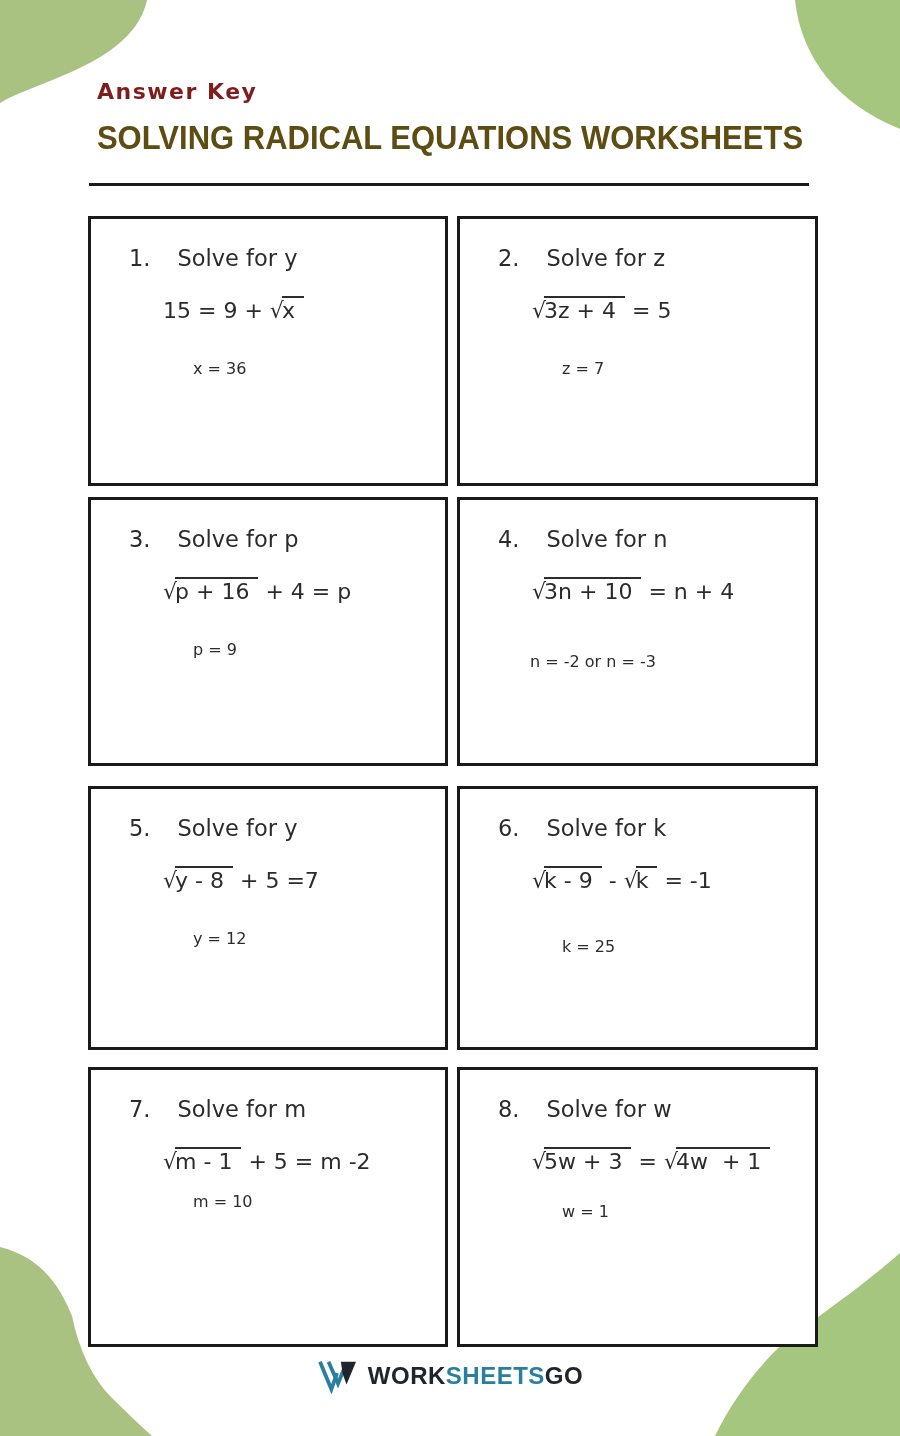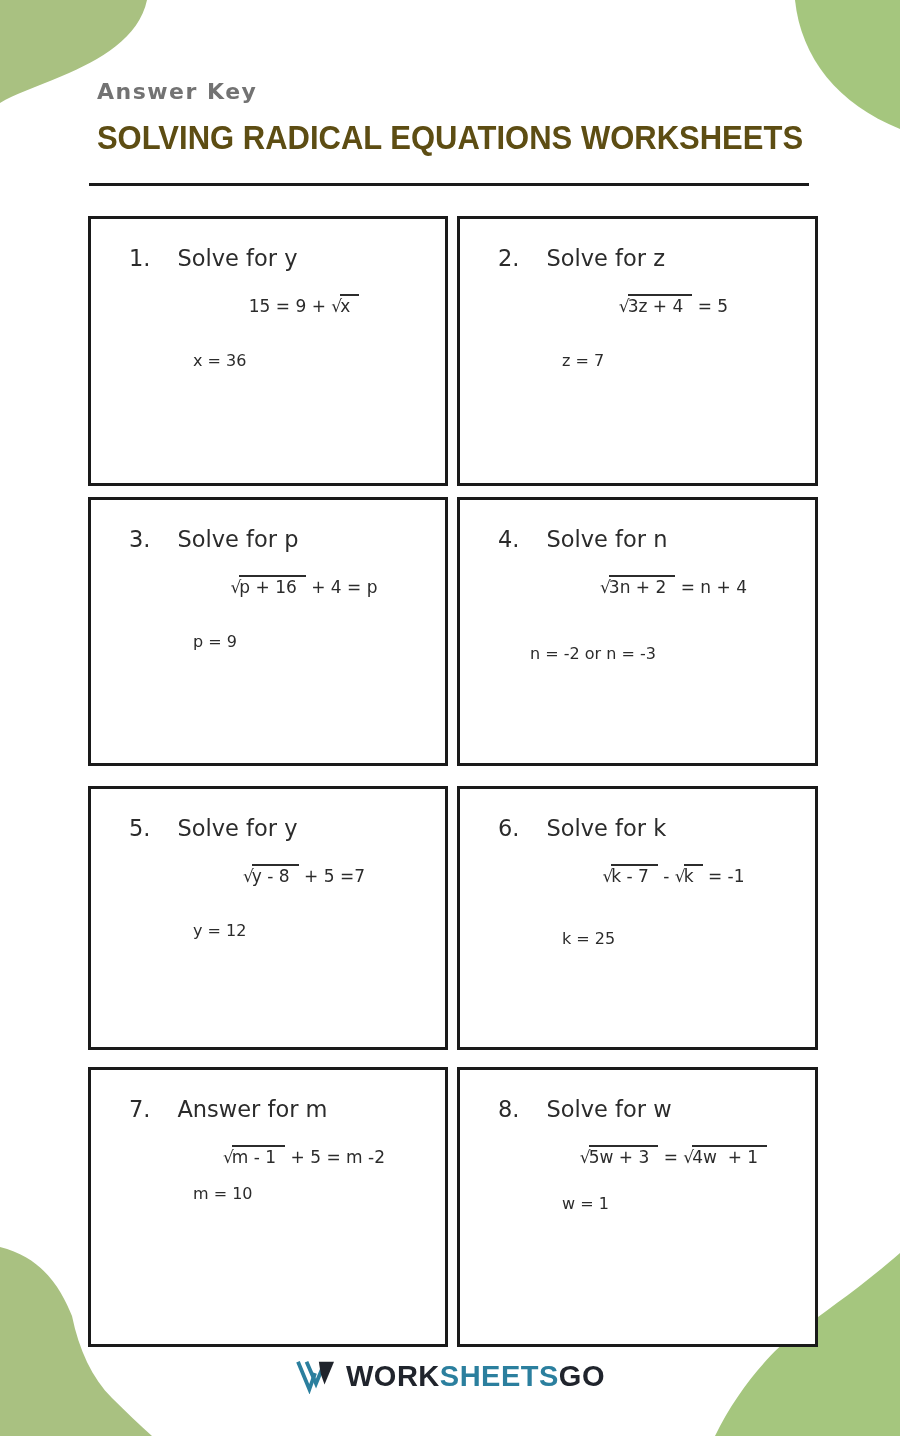--- a/index.html
+++ b/index.html
@@ -7,21 +7,21 @@
     width:900px;height:1436px;position:relative;overflow:hidden;
     background:#ffffff;
     font-family:"DejaVu Sans","Liberation Sans",sans-serif;
     color:#2a2a2a;
   }
   .blobs{position:absolute;left:0;top:0;width:900px;height:1436px;z-index:0;}
   .content{position:absolute;left:0;top:0;width:900px;height:1436px;z-index:1;}
 
   .answer-key{
     position:absolute;left:97px;top:79px;
-    font-size:22px;font-weight:bold;letter-spacing:1.5px;color:#737373;
+    font-size:22px;font-weight:bold;letter-spacing:1.5px;color:#7f1d1d;
   }
   .title{
     position:absolute;left:90px;top:120px;width:720px;margin:0;
     text-align:center;font-size:31px;font-weight:800;letter-spacing:0px;
     color:#5d4d13;font-family:"Liberation Sans","DejaVu Sans",sans-serif;
     transform:scaleY(1.08);
   }
   .rule{
     position:absolute;left:89px;top:183px;width:720px;height:3px;background:#1a1a1a;
   }
@@ -36,36 +36,36 @@
   .r3{top:786px;height:264px;}
   .r4{top:1067px;height:280px;}
 
   .prompt-row{
     display:flex;gap:27px;
     margin:26px 0 0 38px;
     font-size:22.5px;color:#2b2b2b;
   }
   .eq{
     margin:21px 0 0 72px;
-    font-size:17px;color:#2b2b2b;
-    white-space:pre;line-height:1.7;text-align:center;
+    font-size:22px;color:#2b2b2b;
+    white-space:pre;line-height:1.7;
   }
   .ans{
     margin:30px 0 0 102px;
     font-size:16px;color:#2b2b2b;white-space:pre;
   }
   .rad-sign{letter-spacing:-2px;}
   .rad-bar{border-top:2px solid #2c2c2c;padding-right:9px;}
 
   .footer{
     position:absolute;left:0;top:1358px;width:900px;
     display:flex;justify-content:center;align-items:center;gap:9px;
   }
   .logo-text{
-    font-size:29px;font-weight:800;letter-spacing:0.5px;
+    font-size:24px;font-weight:800;letter-spacing:0.5px;
     font-family:"Liberation Sans","DejaVu Sans",sans-serif;color:#20242c;
   }
   .logo-sheets{color:#2b7f9e;}
 </style>
 </head>
 <body>
 
 <svg class="blobs" viewBox="0 0 900 1436" aria-hidden="true">
   <path fill="#a9c181" d="M0,0 L147,0 C139,38 100,60 62,76 C34,88 14,94 0,103 Z"></path>
   <path fill="#a5c67e" d="M795,0 C801,58 838,104 900,129 L900,0 Z"></path>
@@ -104,46 +104,46 @@
     </div>
     <div class="eq"><span><span class="rad-sign">√</span><span class="rad-bar">p + 16</span></span><span> + 4 = p</span></div>
     <div class="ans">p = 9</div>
   </section>
 
   <section class="box c2 r2">
     <div class="prompt-row">
       <span>4.</span>
       <span>Solve for n</span>
     </div>
-    <div class="eq"><span><span class="rad-sign">√</span><span class="rad-bar">3n + 2</span></span><span> = n + 4</span></div>
+    <div class="eq"><span><span class="rad-sign">√</span><span class="rad-bar">3n + 10</span></span><span> = n + 4</span></div>
     <div class="ans" style="margin-top:42px;margin-left:70px;">n = -2 or n = -3</div>
   </section>
 
   <section class="box c1 r3">
     <div class="prompt-row">
       <span>5.</span>
       <span>Solve for y</span>
     </div>
     <div class="eq"><span><span class="rad-sign">√</span><span class="rad-bar">y - 8</span></span><span> + 5 =7</span></div>
     <div class="ans" style="">y = 12</div>
   </section>
 
   <section class="box c2 r3">
     <div class="prompt-row">
       <span>6.</span>
       <span>Solve for k</span>
     </div>
-    <div class="eq"><span><span class="rad-sign">√</span><span class="rad-bar">k - 7</span></span><span> - </span><span><span class="rad-sign">√</span><span class="rad-bar">k</span></span><span> = -1</span></div>
+    <div class="eq"><span><span class="rad-sign">√</span><span class="rad-bar">k - 9</span></span><span> - </span><span><span class="rad-sign">√</span><span class="rad-bar">k</span></span><span> = -1</span></div>
     <div class="ans" style="margin-top:38px;">k = 25</div>
   </section>
 
   <section class="box c1 r4">
     <div class="prompt-row">
       <span>7.</span>
-      <span>Answer for m</span>
+      <span>Solve for m</span>
     </div>
     <div class="eq"><span><span class="rad-sign">√</span><span class="rad-bar">m - 1</span></span><span> + 5 = m -2</span></div>
     <div class="ans" style="margin-top:12px;">m = 10</div>
   </section>
 
   <section class="box c2 r4">
     <div class="prompt-row">
       <span>8.</span>
       <span>Solve for w</span>
     </div>

